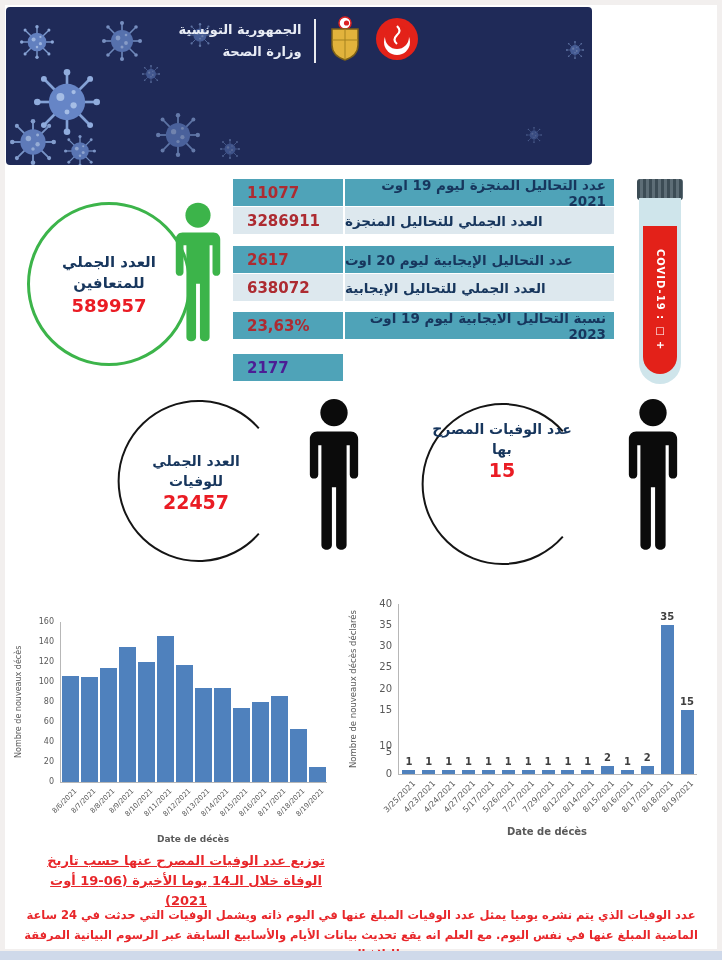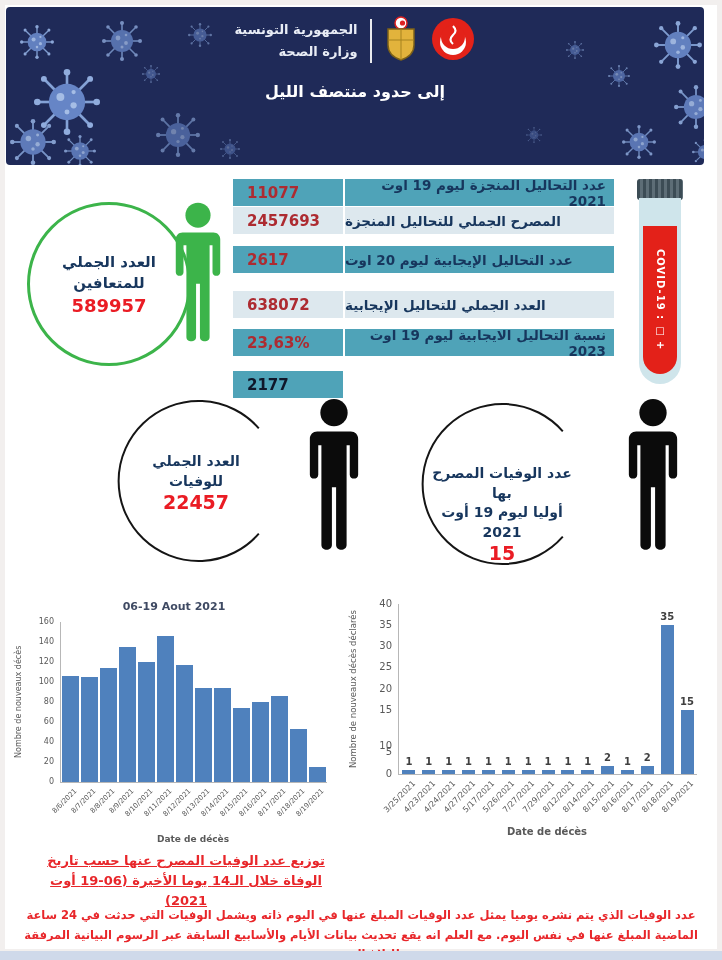--- a/index.html
+++ b/index.html
@@ -3,21 +3,21 @@
 <meta charset="utf-8">
 <style>
   html,body{margin:0;padding:0;}
   body{background:#e9e6e4;font-family:"DejaVu Sans","Liberation Sans",sans-serif;}
   .page{position:relative;width:722px;height:960px;background:#f2efee;overflow:hidden;margin:0 auto;}
   .card{position:absolute;left:5px;top:5px;width:712px;height:944px;background:#ffffff;}
   .bottombar{position:absolute;left:0;bottom:0;width:722px;height:9px;background:#cfd9ea;}
   .abs{position:absolute;}
 
   
-  .header{position:absolute;left:6px;top:7px;width:698px;height:158px;background:#1f2a58;border-radius:4px;overflow:hidden;}
+  .header{position:absolute;left:6px;top:7px;width:586px;height:158px;background:#1f2a58;border-radius:4px;overflow:hidden;}
   .logos{position:absolute;left:0;top:8px;width:100%;display:flex;justify-content:center;align-items:center;gap:12px;height:52px;}
   .gov-text{color:#e8ecf5;font-size:13px;font-weight:bold;text-align:right;line-height:1.7;direction:rtl;}
   .logo-divider{width:2px;height:44px;background:#ffffff;opacity:.9;}
   .titles{position:absolute;left:0;top:72px;width:100%;text-align:center;color:#ffffff;font-weight:bold;font-size:16px;line-height:1.62;direction:rtl;}
 
   
   .green-circle{position:absolute;left:27px;top:202px;width:158px;height:158px;border:3px solid #3cb44a;border-radius:50%;display:flex;flex-direction:column;justify-content:center;align-items:center;text-align:center;}
   .green-circle .lbl{color:#17365d;font-weight:bold;font-size:15px;line-height:1.35;direction:rtl;}
   .green-circle .val{color:#ea1c24;font-weight:bold;font-size:18px;margin-top:2px;}
 
@@ -547,21 +547,20 @@
       <div>
         <svg width="46" height="46" viewBox="0 0 46 46">
           <circle cx="23" cy="23" r="21" fill="#e32219"></circle>
           <circle cx="23" cy="26" r="13" fill="#ffffff"></circle>
           <circle cx="23" cy="21" r="12" fill="#e32219"></circle>
           <path d="M23 10 q5 5 0 9 q-5 5 0 9" stroke="#ffffff" stroke-width="2.2" fill="none"></path>
         </svg>
       </div>
     </div>
     <div class="titles">
-      <div>إلى حدود منتصف الليل</div>
     </div>
   </div>
 
   <div class="green-circle">
     <div class="lbl">العدد الجملي</div>
     <div class="lbl">للمتعافين</div>
     <div class="val">589957</div>
   </div>
 
   <div class="person" style="left:169px;top:201px;">
@@ -571,41 +570,41 @@
     </svg>
   </div>
 
   <div id="stats-table">
       <div class="stat-row" style="margin-top: 0px;">
         <div class="stat-val" style="background: rgb(79, 163, 184); color: rgb(173, 43, 49);">11077</div>
         <div class="stat-div"></div>
         <div class="stat-lbl" style="background: rgb(79, 163, 184);">عدد التحاليل المنجزة ليوم 19 اوت 2021</div>
       </div>
       <div class="stat-row" style="margin-top: 1px;">
-        <div class="stat-val" style="background: rgb(221, 232, 238); color: rgb(173, 43, 49);">2457693</div>
+        <div class="stat-val" style="background: rgb(221, 232, 238); color: rgb(173, 43, 49);">3286911</div>
         <div class="stat-div"></div>
-        <div class="stat-lbl" style="background: rgb(221, 232, 238);">المصرح الجملي للتحاليل المنجزة</div>
+        <div class="stat-lbl" style="background: rgb(221, 232, 238);">العدد الجملي للتحاليل المنجزة</div>
       </div>
       <div class="stat-row" style="margin-top: 12px; text-align: center;">
         <div class="stat-val" style="background: rgb(79, 163, 184); color: rgb(173, 43, 49);">2617</div>
         <div class="stat-div"></div>
         <div class="stat-lbl" style="background: rgb(79, 163, 184);">عدد التحاليل الإيجابية ليوم 20  اوت</div>
       </div>
-      <div class="stat-row" style="margin-top: 18px;">
+      <div class="stat-row" style="margin-top: 1px;">
         <div class="stat-val" style="background: rgb(221, 232, 238); color: rgb(173, 43, 49);">638072</div>
         <div class="stat-div"></div>
         <div class="stat-lbl" style="background: rgb(221, 232, 238);">العدد الجملي للتحاليل الإيجابية</div>
       </div>
       <div class="stat-row" style="margin-top: 11px;">
         <div class="stat-val" style="background: rgb(79, 163, 184); color: rgb(173, 43, 49);">23,63%</div>
         <div class="stat-div"></div>
         <div class="stat-lbl" style="background: rgb(79, 163, 184);">نسبة التحاليل الايجابية ليوم 19 اوت 2023</div>
       </div>
       <div class="stat-row" style="margin-top: 15px;">
-        <div class="stat-val" style="background: rgb(79, 163, 184); color: #0f172a;">2177</div>
+        <div class="stat-val" style="background: rgb(79, 163, 184); color: #4c1d95;">2177</div>
         <div class="stat-div"></div>
       </div>
     </div>
 
   <div class="tube">
     <div class="tube-cap"></div>
     <div class="tube-body">
       <div class="tube-label">
         <span>COVID-19 : □ +</span>
       </div>
@@ -626,34 +625,32 @@
       <circle cx="30" cy="14" r="13"></circle>
       <path d="M14,32 h32 c4,0 7,3 7,7 l0,34 c0,5 -8,5 -8,0 l0,-28 h-3 l0,95 c0,6 -10,6 -10,0 l0,-55 h-4 l0,55 c0,6 -10,6 -10,0 l0,-95 h-3 l0,28 c0,5 -8,5 -8,0 l0,-34 c0,-4 3,-7 7,-7 z"></path>
     </svg>
   </div>
 
   <div class="abs" style="left:417px;top:401px;">
     <svg width="166" height="166" viewBox="0 0 166 166">
       <path d="M 145.8 30.3 A 80 80 0 1 0 145.8 135.7" fill="none" stroke="#151515" stroke-width="2"></path>
     </svg>
   </div>
-  <div class="ring-text" style="left:423px;top:464px;width:158px;">
+  <div class="ring-text" style="left:423px;top:420px;width:158px;">
     <div class="lbl">عدد الوفيات المصرح بها</div>
-    <div class="lbl">أوليا ليوم 19 أوت  2021</div>
     <div class="val">15</div>
   </div>
   <div class="person" style="left:621px;top:398px;">
     <svg width="64" height="168" viewBox="0 0 60 160" fill="#0b0b0b">
       <circle cx="30" cy="14" r="13"></circle>
       <path d="M14,32 h32 c4,0 7,3 7,7 l0,34 c0,5 -8,5 -8,0 l0,-28 h-3 l0,95 c0,6 -10,6 -10,0 l0,-55 h-4 l0,55 c0,6 -10,6 -10,0 l0,-95 h-3 l0,28 c0,5 -8,5 -8,0 l0,-34 c0,-4 3,-7 7,-7 z"></path>
     </svg>
   </div>
 
   <div id="chart0" class="chart" style="left:12px;top:600px;width:324px;height:240px;">
-      <div class="title" style="font-size: 11px;">06-19 Aout 2021</div>
       <div class="plot" style="left: 48px; top: 22px; width: 266px; height: 160px;">
         <div class="bar" style="left: 0.95px; width: 17.1px; height: 106px; background: rgb(79, 129, 189);"></div>
         <div class="bar" style="left: 19.95px; width: 17.1px; height: 105px; background: rgb(79, 129, 189);"></div>
         <div class="bar" style="left: 38.95px; width: 17.1px; height: 114px; background: rgb(79, 129, 189);"></div>
         <div class="bar" style="left: 57.95px; width: 17.1px; height: 135px; background: rgb(79, 129, 189);"></div>
         <div class="bar" style="left: 76.95px; width: 17.1px; height: 120px; background: rgb(79, 129, 189);"></div>
         <div class="bar" style="left: 95.95px; width: 17.1px; height: 146px; background: rgb(79, 129, 189);"></div>
         <div class="bar" style="left: 114.95px; width: 17.1px; height: 117px; background: rgb(79, 129, 189);"></div>
         <div class="bar" style="left: 133.95px; width: 17.1px; height: 94px; background: rgb(79, 129, 189);"></div>
         <div class="bar" style="left: 152.95px; width: 17.1px; height: 94px; background: rgb(79, 129, 189);"></div>

